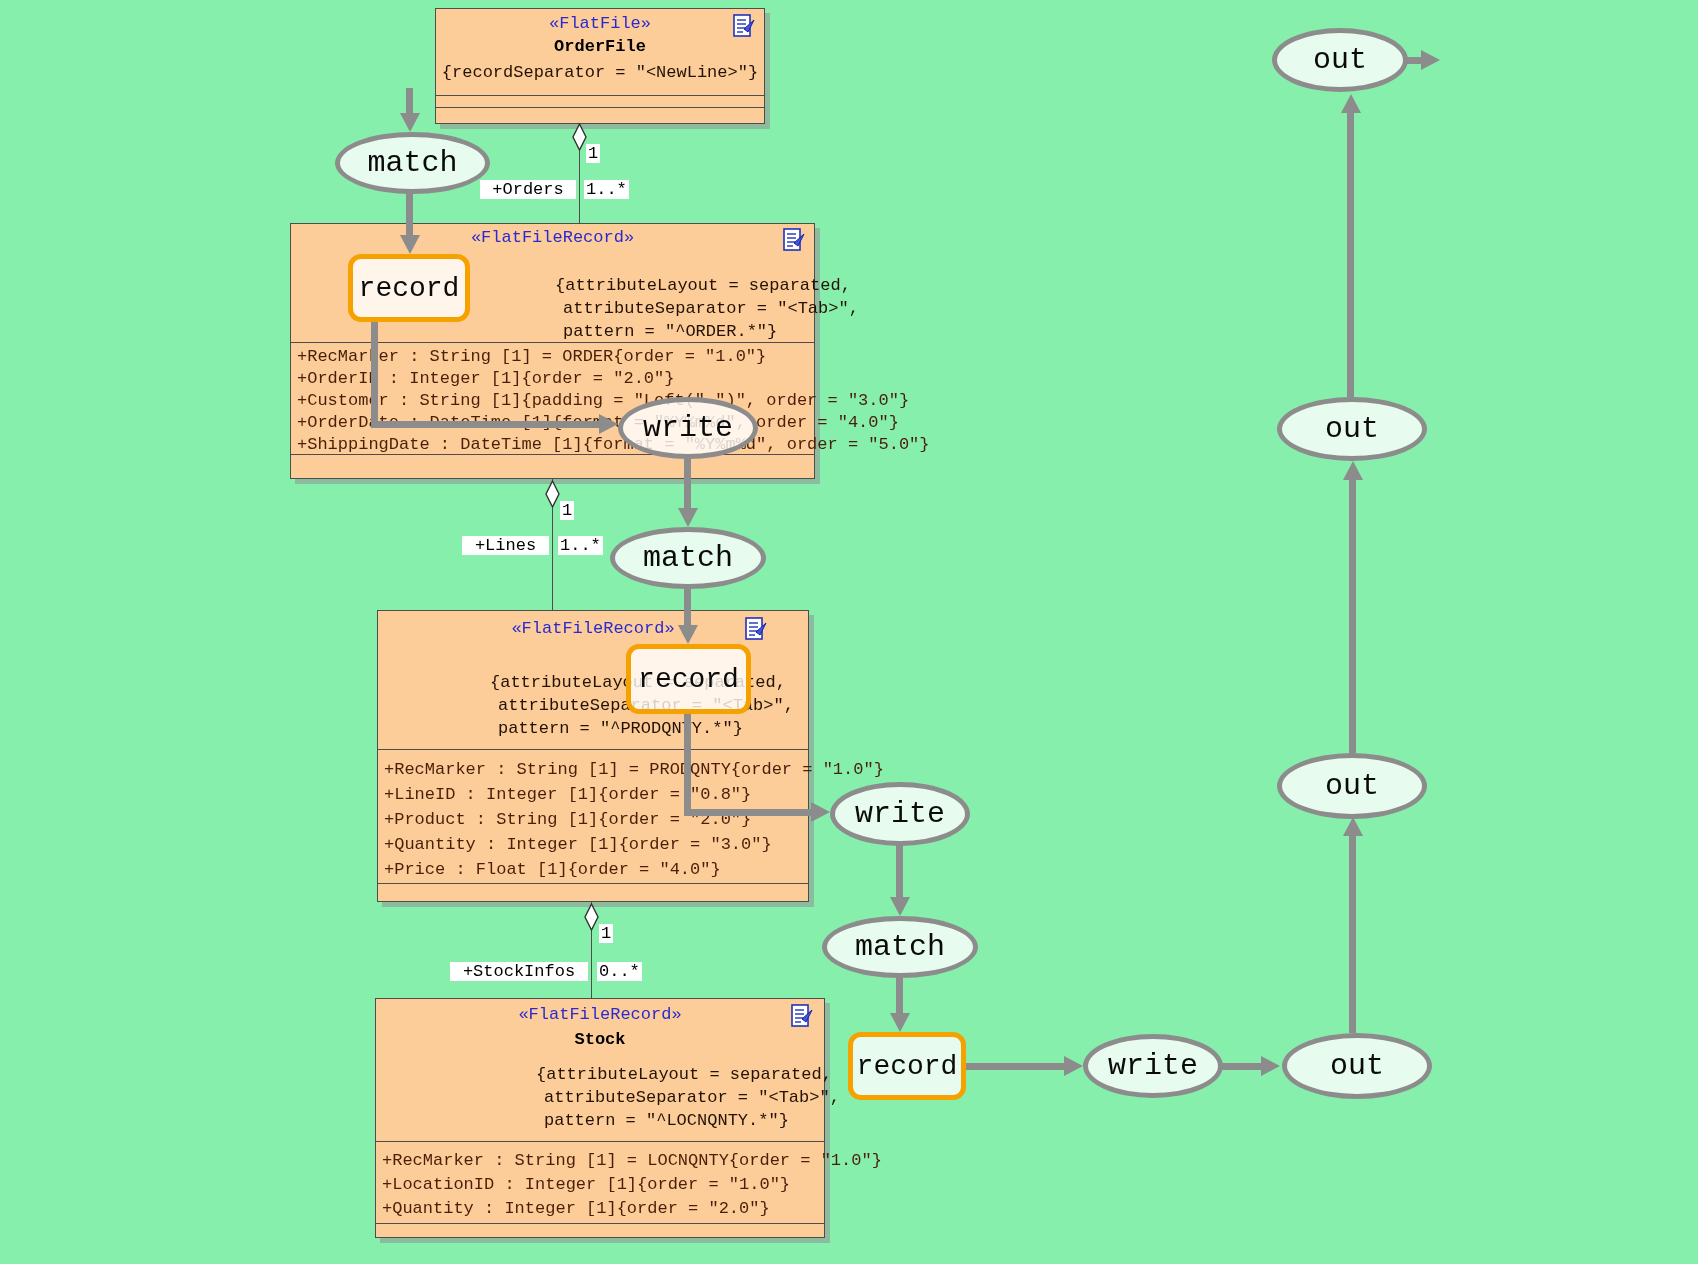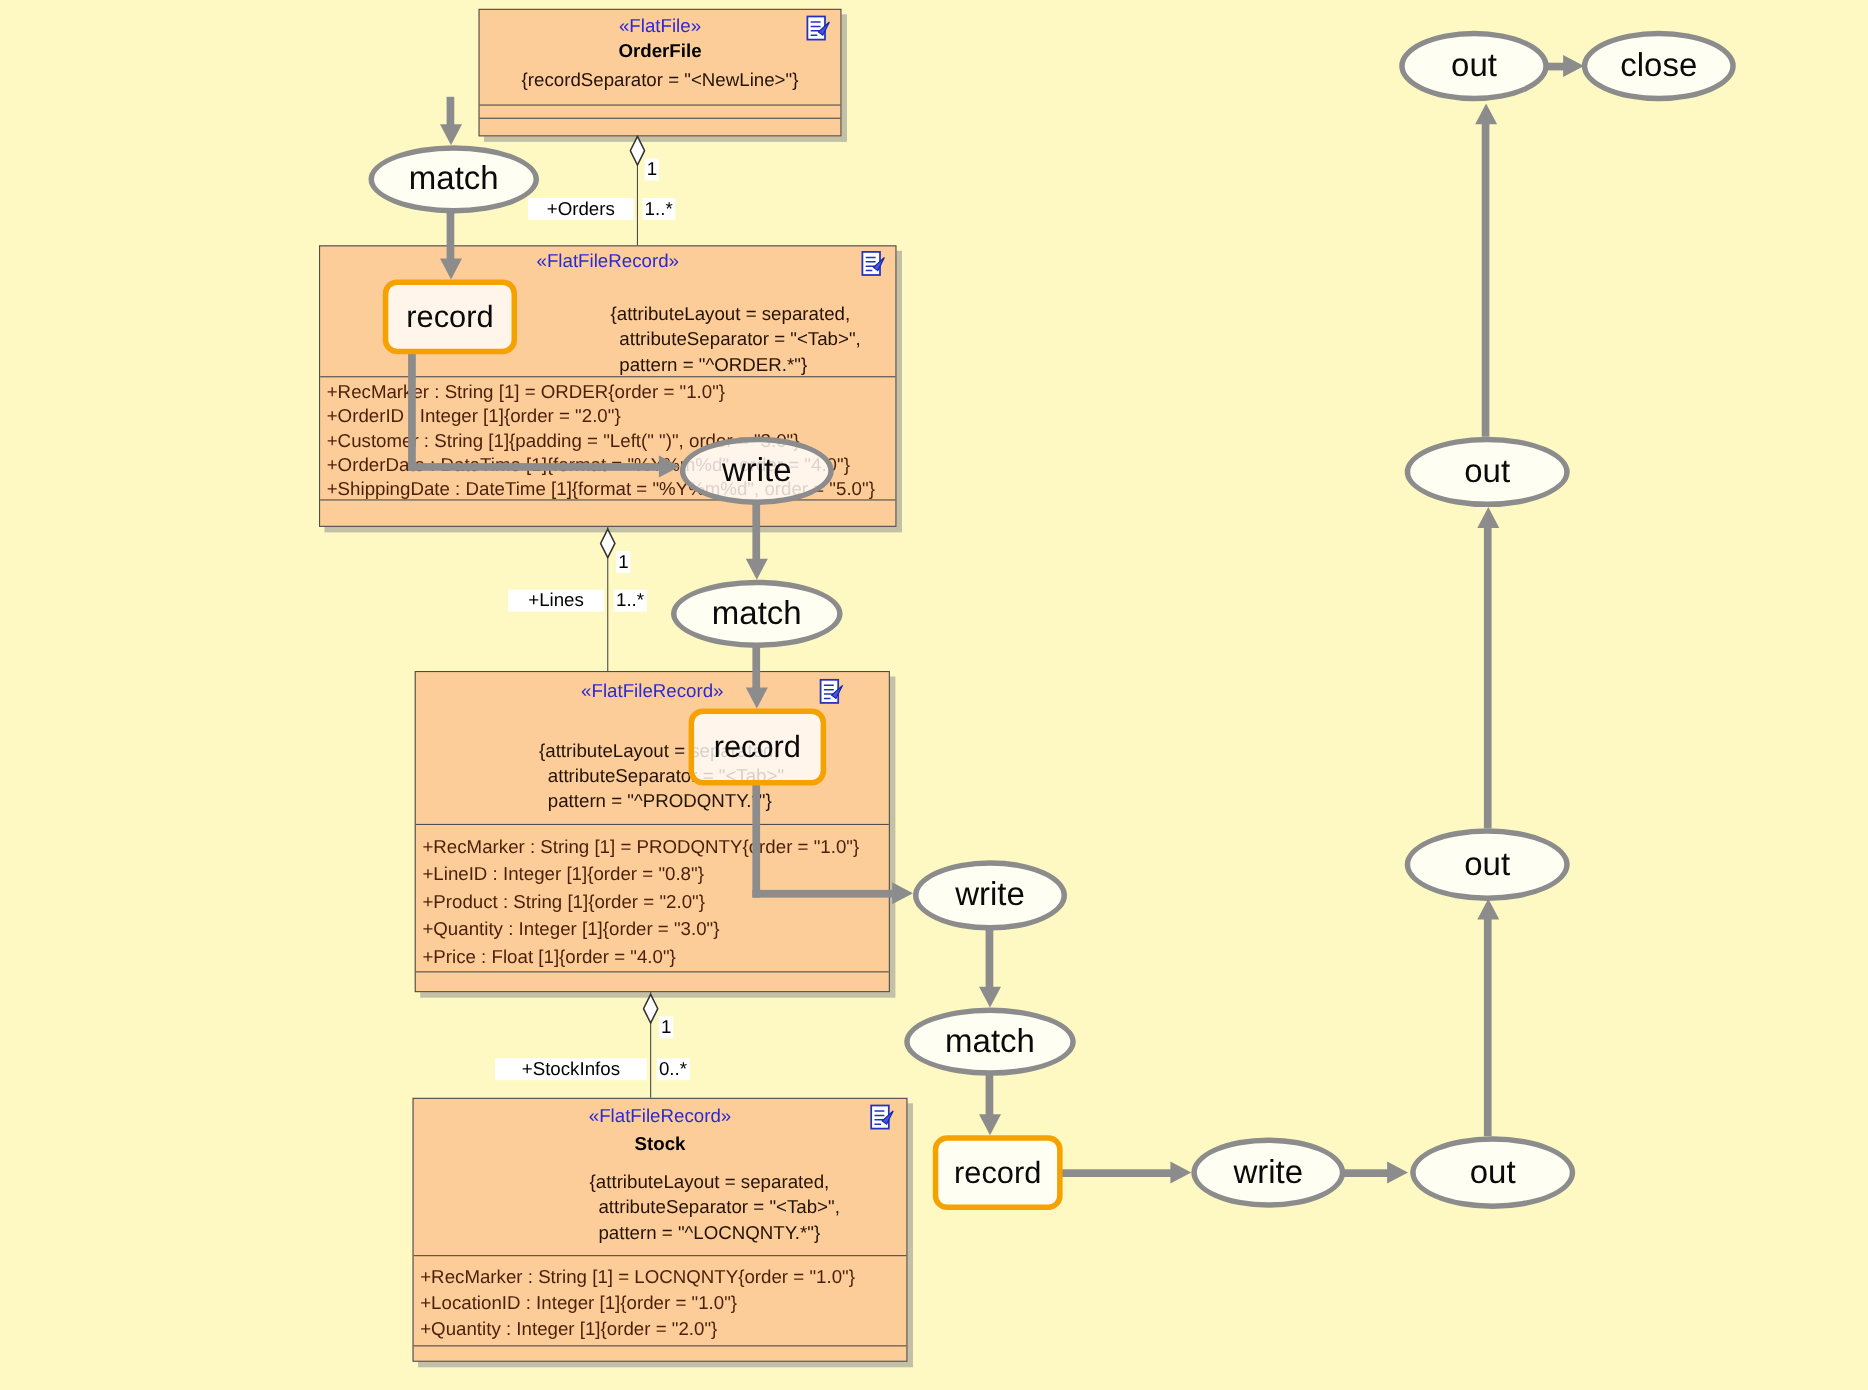--- a/index.html
+++ b/index.html
@@ -1,18 +1,18 @@
 <!DOCTYPE html>
 <html><head>
 <meta charset="utf-8">
 <style>
   html,body{margin:0;padding:0;background:#ffffff;}
   #canvas{
-    position:relative;width:1698px;height:1264px;background:#fef9c3;
-    font-family:Liberation Sans, sans-serif;overflow:hidden;
+    position:relative;width:1698px;height:1264px;background:#86efac;
+    font-family:Liberation Mono, monospace;overflow:hidden;
   }
   
   .uml-box{
     position:absolute;background:#FCCC99;border:1.6px solid #4d4d4d;
     box-shadow:5px 5px 0 rgba(145,145,145,0.55);box-sizing:border-box;
   }
   .stereotype{position:absolute;width:100%;text-align:center;font-size:17px;color:#2a2ad0;}
   .cls-name{position:absolute;width:100%;text-align:center;font-size:17px;font-weight:bold;color:#000;}
   .tags{position:absolute;font-size:17px;color:#231205;line-height:23px;white-space:nowrap;}
   .tags.centered{width:100%;text-align:center;left:0;}
@@ -226,15 +226,14 @@
   <div class="fnode ellipse" style="left:610px;top:527px;width:156px;height:62px">match</div>
   <div class="fnode rrect" style="left:626px;top:644px;width:125px;height:70px">record</div>
   <div class="fnode ellipse" style="left:830px;top:782px;width:140px;height:64px">write</div>
   <div class="fnode ellipse" style="left:822px;top:916px;width:156px;height:62px">match</div>
   <div class="fnode rrect" style="left:848px;top:1032px;width:118px;height:68px">record</div>
   <div class="fnode ellipse" style="left:1083px;top:1034px;width:140px;height:64px">write</div>
   <div class="fnode ellipse" style="left:1282px;top:1033px;width:150px;height:66px">out</div>
   <div class="fnode ellipse" style="left:1277px;top:753px;width:150px;height:66px">out</div>
   <div class="fnode ellipse" style="left:1277px;top:397px;width:150px;height:64px">out</div>
   <div class="fnode ellipse" style="left:1272px;top:28px;width:136px;height:64px">out</div>
-  <div class="fnode ellipse" style="left:1438px;top:28px;width:140px;height:64px">close</div>
 
 </div>
 
 </body></html>

